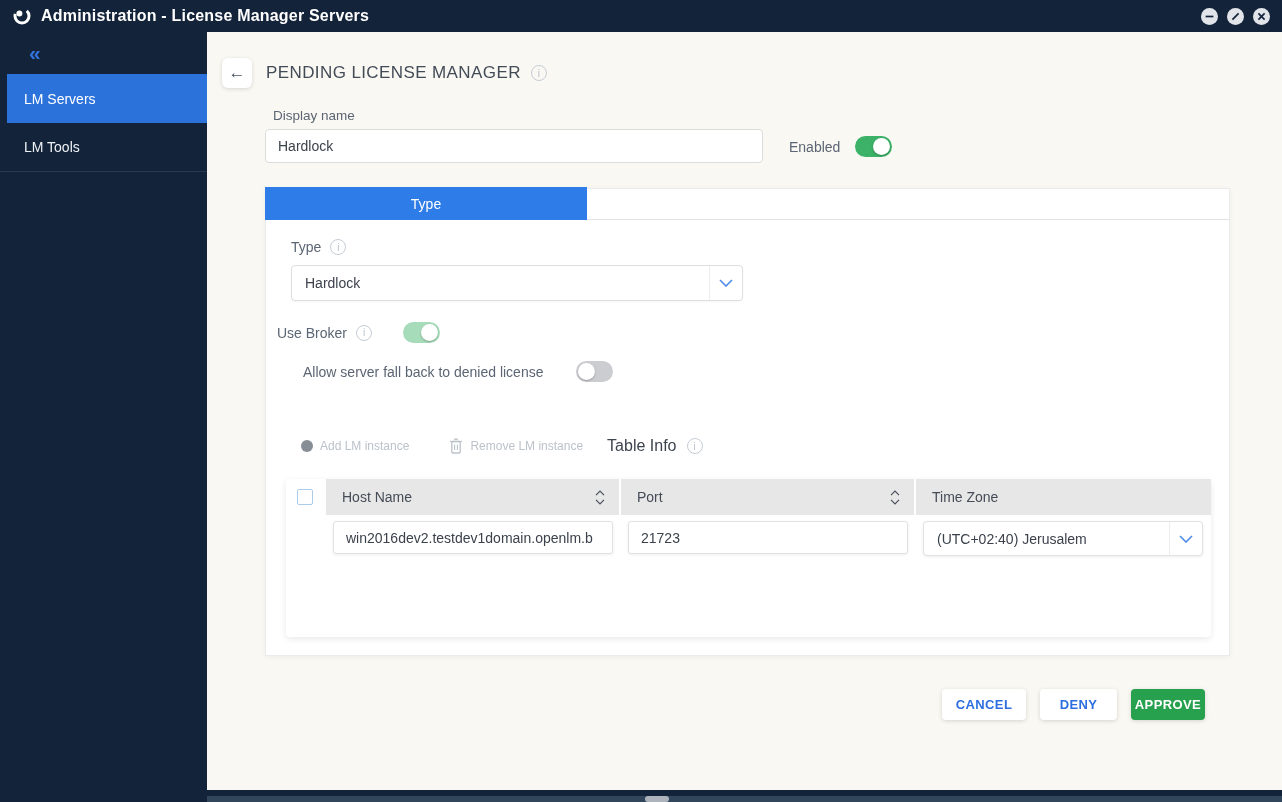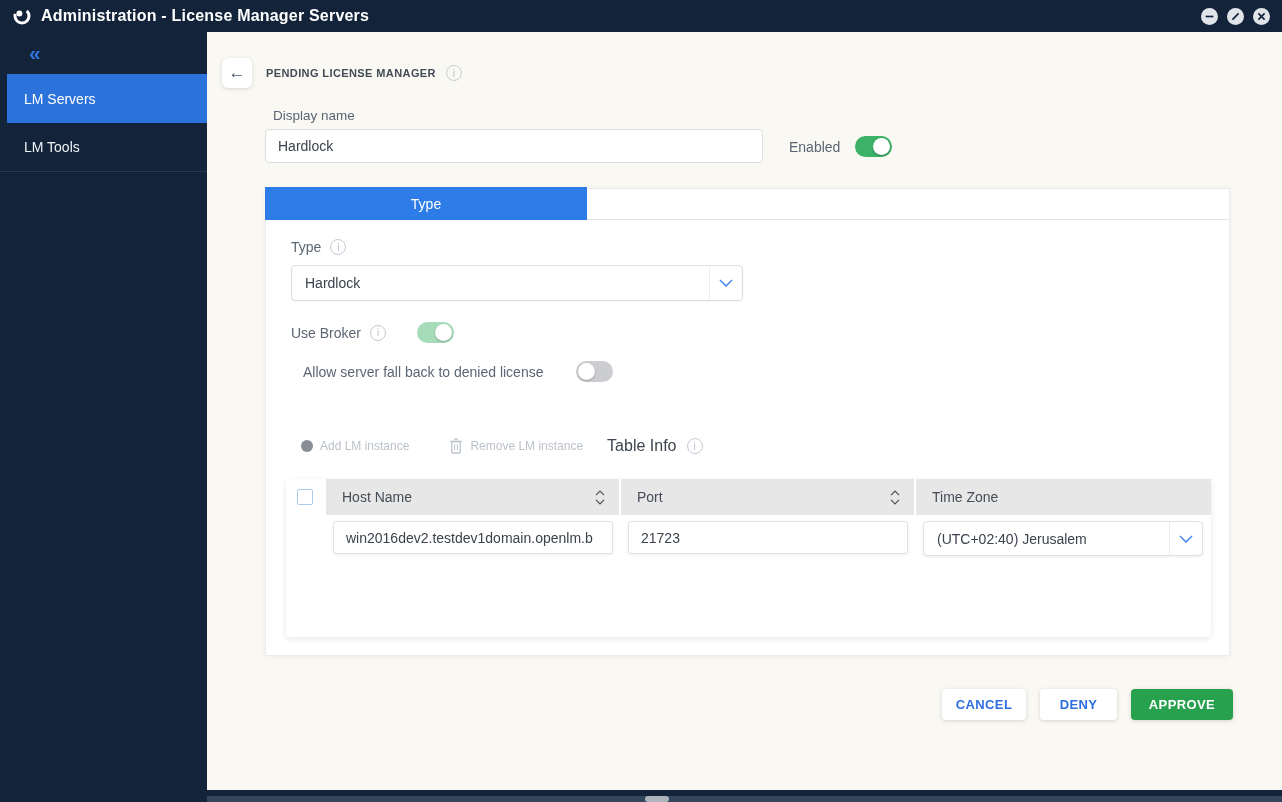--- a/index.html
+++ b/index.html
@@ -30,21 +30,21 @@
   .nav-item.active { background:#2b72da; margin-left:7px; padding-left:17px; color:#fff; }
   .nav-item.divided { border-bottom:1px solid #283a52; }
   
   .content { position:absolute; top:32px; left:207px; width:1075px; height:758px; background:#faf8f3; }
   .page-header { position:absolute; left:15px; top:26px; display:flex; align-items:center; }
   .back-btn {
     width:30px; height:30px; background:#fff; border:none; border-radius:6px;
     box-shadow:0 1px 4px rgba(0,0,0,.14); color:#4b5563; font-size:17px; line-height:28px;
     cursor:pointer; display:flex; align-items:center; justify-content:center;
   }
-  .page-title { margin-left:14px; font-size:11px; font-weight:700; color:#434b57; letter-spacing:.4px; }
+  .page-title { margin-left:14px; font-size:17px; font-weight:400; color:#434b57; letter-spacing:.4px; }
   .ibtn {
     width:16px; height:16px; border:1px solid #c6ccd5; border-radius:50%;
     color:#b8bfc9; font-size:10px; display:inline-flex; align-items:center; justify-content:center;
     flex:0 0 auto; cursor:pointer; background:transparent;
   }
   .page-header .ibtn { margin-left:10px; }
   .field-label { font-size:13.5px; color:#5b6573; }
   .display-label { position:absolute; left:66px; top:76px; }
   .display-input {
     position:absolute; left:58px; top:97px; width:498px; height:34px;
@@ -79,21 +79,21 @@
   .select {
     position:absolute; background:#fff; border:1px solid #dedee0; border-radius:4px;
     display:flex; align-items:center; cursor:pointer; box-shadow:0 1px 2px rgba(0,0,0,.04);
   }
   .select .sel-text { flex:1; padding:0 13px; font-size:14px; color:#3b424c; white-space:nowrap; overflow:hidden; }
   .select .sel-caret {
     width:33px; align-self:stretch; border-left:1px solid #ededed;
     display:flex; align-items:center; justify-content:center;
   }
   .type-select { left:25px; top:76px; width:452px; height:36px; }
-  .broker-row { position:absolute; left:25px; top:133px;align-items:center; }
+  .broker-row { position:absolute; left:11px; top:133px;align-items:center; }
   .broker-row .toggle { margin-left:22px; }
   .fallback-row { position:absolute; left:37px; top:172px; }
   .fallback-row .toggle { margin-left:24px; }
   .ctl-label { font-size:14px; color:#5b6573; }
   
   .toolbar { position:absolute; left:35px; top:248px; display:flex; align-items:center; }
   .tool-btn { display:flex; align-items:center; gap:7px; background:none; border:none; font-family:inherit; cursor:pointer; }
   .tool-btn .tool-label { font-size:12px; color:#bcc2ca; }
   .dot-icon { width:12px; height:12px; border-radius:50%; background:#878e96; display:inline-block; }
   .remove-btn { margin-left:40px; }
@@ -125,21 +125,21 @@
   .tz-select { left:637px; top:42px; width:280px; height:35px; border-color:#e2e2e2; box-shadow:0 1px 3px rgba(0,0,0,.07); }
   
   .footer { position:absolute; left:735px; top:657px; display:flex; gap:14px; }
   .btn {
     height:31px; border:none; border-radius:4px; font-family:inherit; font-size:13px;
     font-weight:bold; letter-spacing:.4px; cursor:pointer;
     box-shadow:0 1px 4px rgba(0,0,0,.15); display:flex; align-items:center; justify-content:center;
   }
   .btn-ghost { background:#fff; color:#2d6fe1; }
   .btn-cancel { width:84px; } .btn-deny { width:77px; }
-  .btn-approve { width:102px; background:#28a14f; color:#fff; }
+  .btn-approve { width:74px; background:#28a14f; color:#fff; }
   
   .bottom-strip { position:absolute; left:0; top:790px; width:1282px; height:12px; background:#13233a; }
   .hscroll-track { position:absolute; left:207px; top:6px; width:1075px; height:6px; background:#31455b; cursor:pointer; }
   .hscroll-thumb { position:absolute; left:438px; top:0; width:24px; height:6px; border-radius:3px; background:#aeb4bb; cursor:grab; }
 </style>
 </head>
 <body>
 
 <div id="screen">
 

